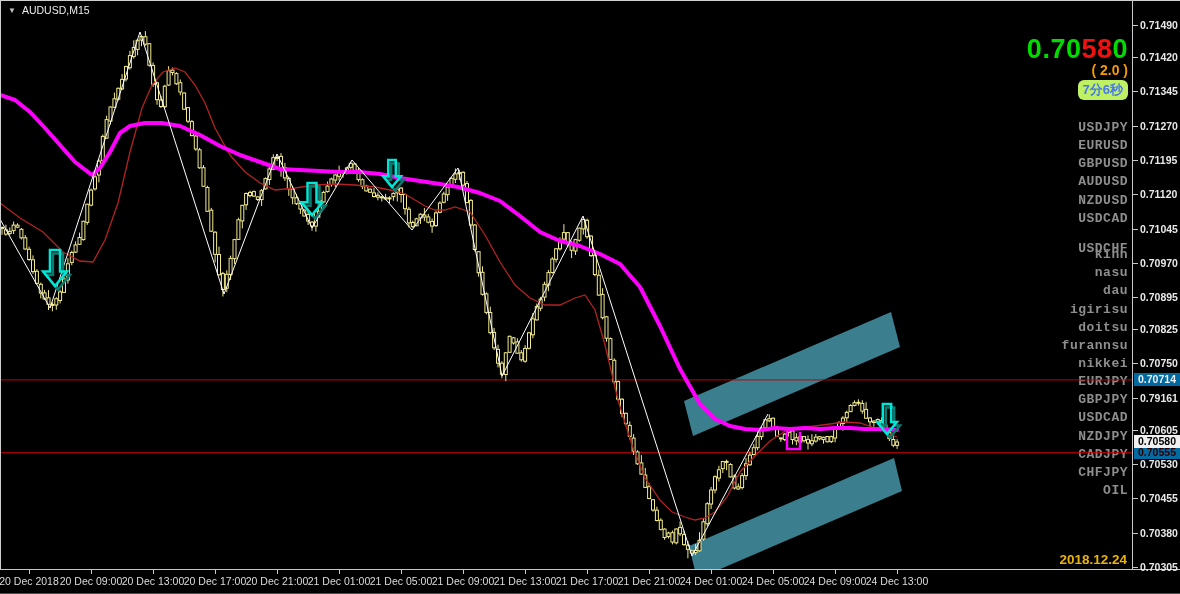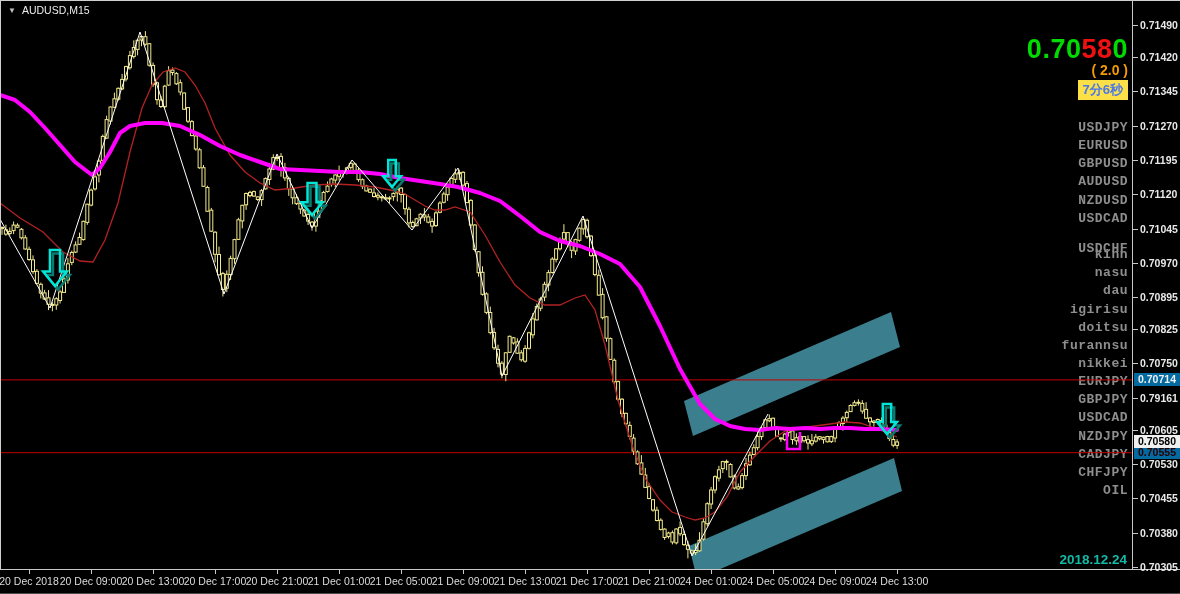--- a/index.html
+++ b/index.html
@@ -327,22 +327,22 @@
   <div class="frame-bottom"></div>
   <div class="axis-v"></div>
   <div class="axis-h"></div>
 
   <div class="sym-label">
     <span class="tri">▼</span><span>AUDUSD,M15</span>
   </div>
 
   <div class="quote-row"><span class="q-g" style="color: rgb(0, 220, 0);">0.70</span><span class="q-r" style="color: rgb(238, 17, 17);">58</span><span class="q-g" style="color: rgb(0, 220, 0);">0</span></div>
   <div class="spread-row" style="color: rgb(245, 155, 0);">( 2.0 )</div>
-  <div class="countdown" style="color: rgb(74, 120, 232); background: #fde047;">7分6秒</div>
-  <div class="date-label" style="color: #14b8a6;">2018.12.24</div>
+  <div class="countdown" style="color: rgb(74, 120, 232); background: #bef264; border-radius: 6px;">7分6秒</div>
+  <div class="date-label" style="color: #eab308;">2018.12.24</div>
 
   <div id="price-scale">
       <div class="ptick-dash" style="top: 25px;"></div>
       <div class="ptick-label" style="top: 19px;">0.71490</div>
       <div class="ptick-dash" style="top: 57px;"></div>
       <div class="ptick-label" style="top: 51px;">0.71420</div>
       <div class="ptick-dash" style="top: 91px;"></div>
       <div class="ptick-label" style="top: 85px;">0.71345</div>
       <div class="ptick-dash" style="top: 126px;"></div>
       <div class="ptick-label" style="top: 120px;">0.71270</div>

